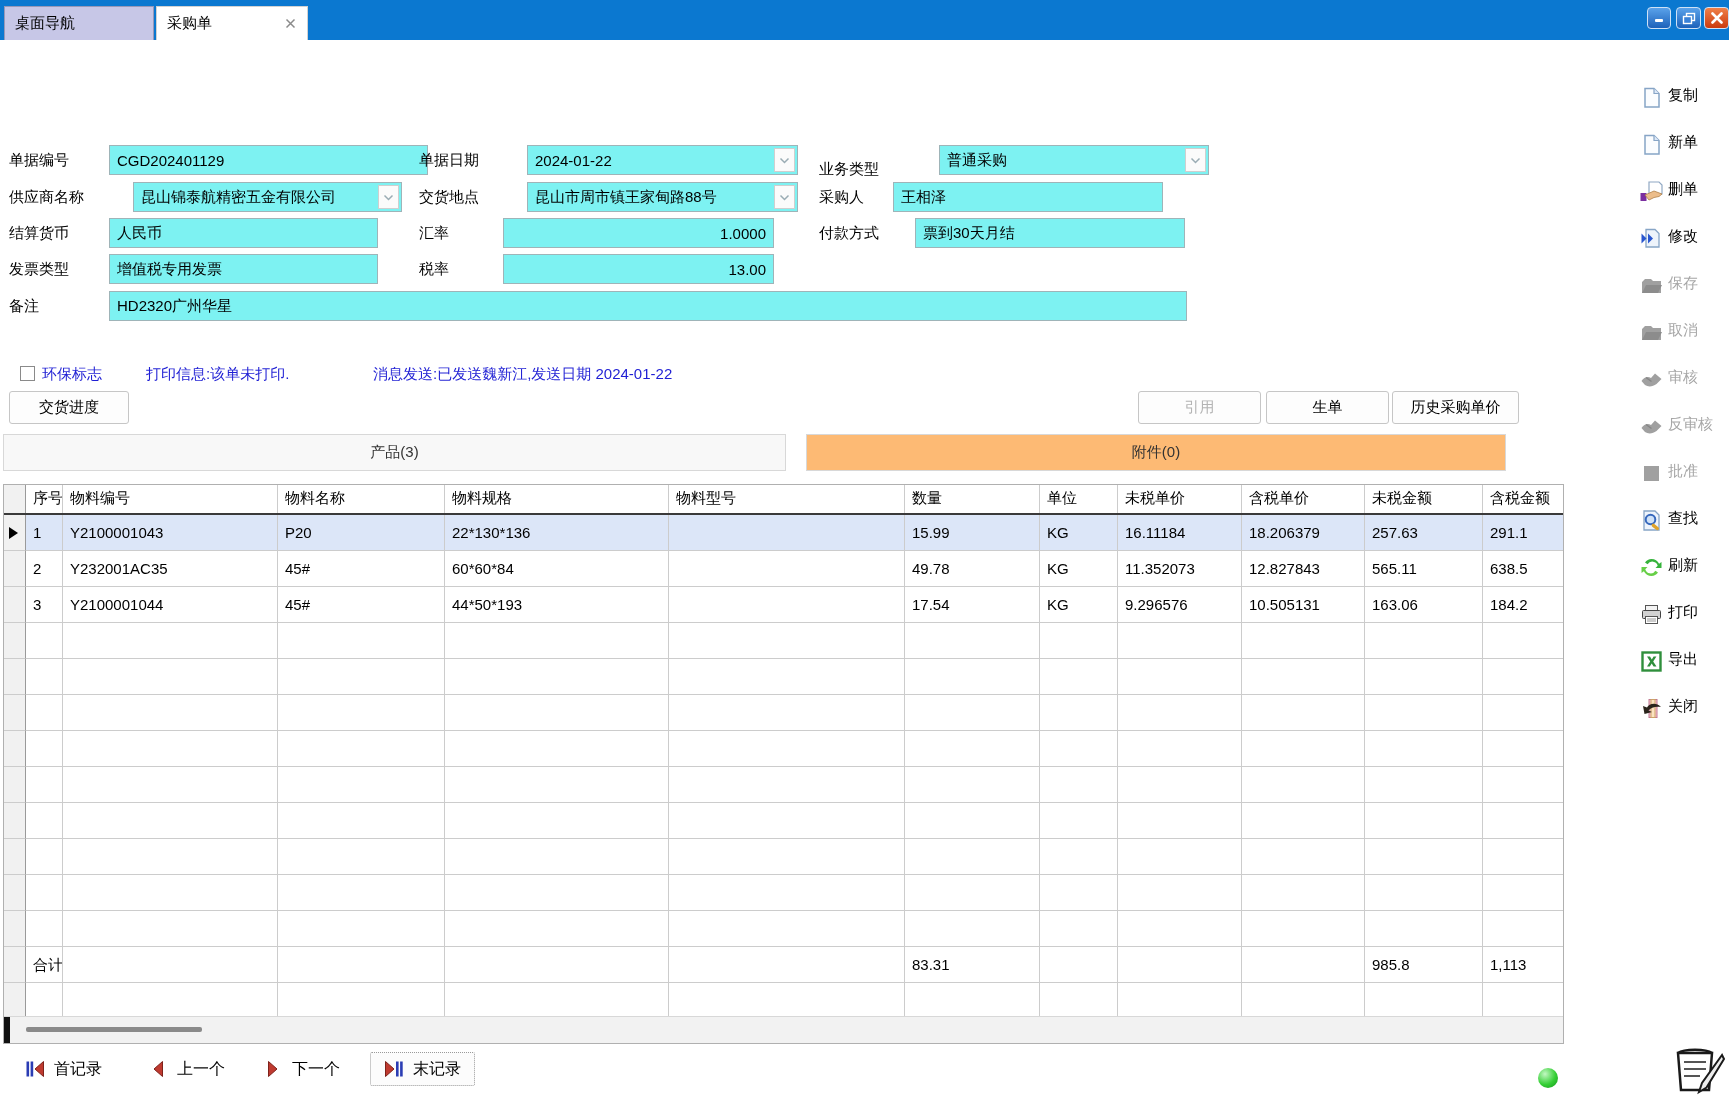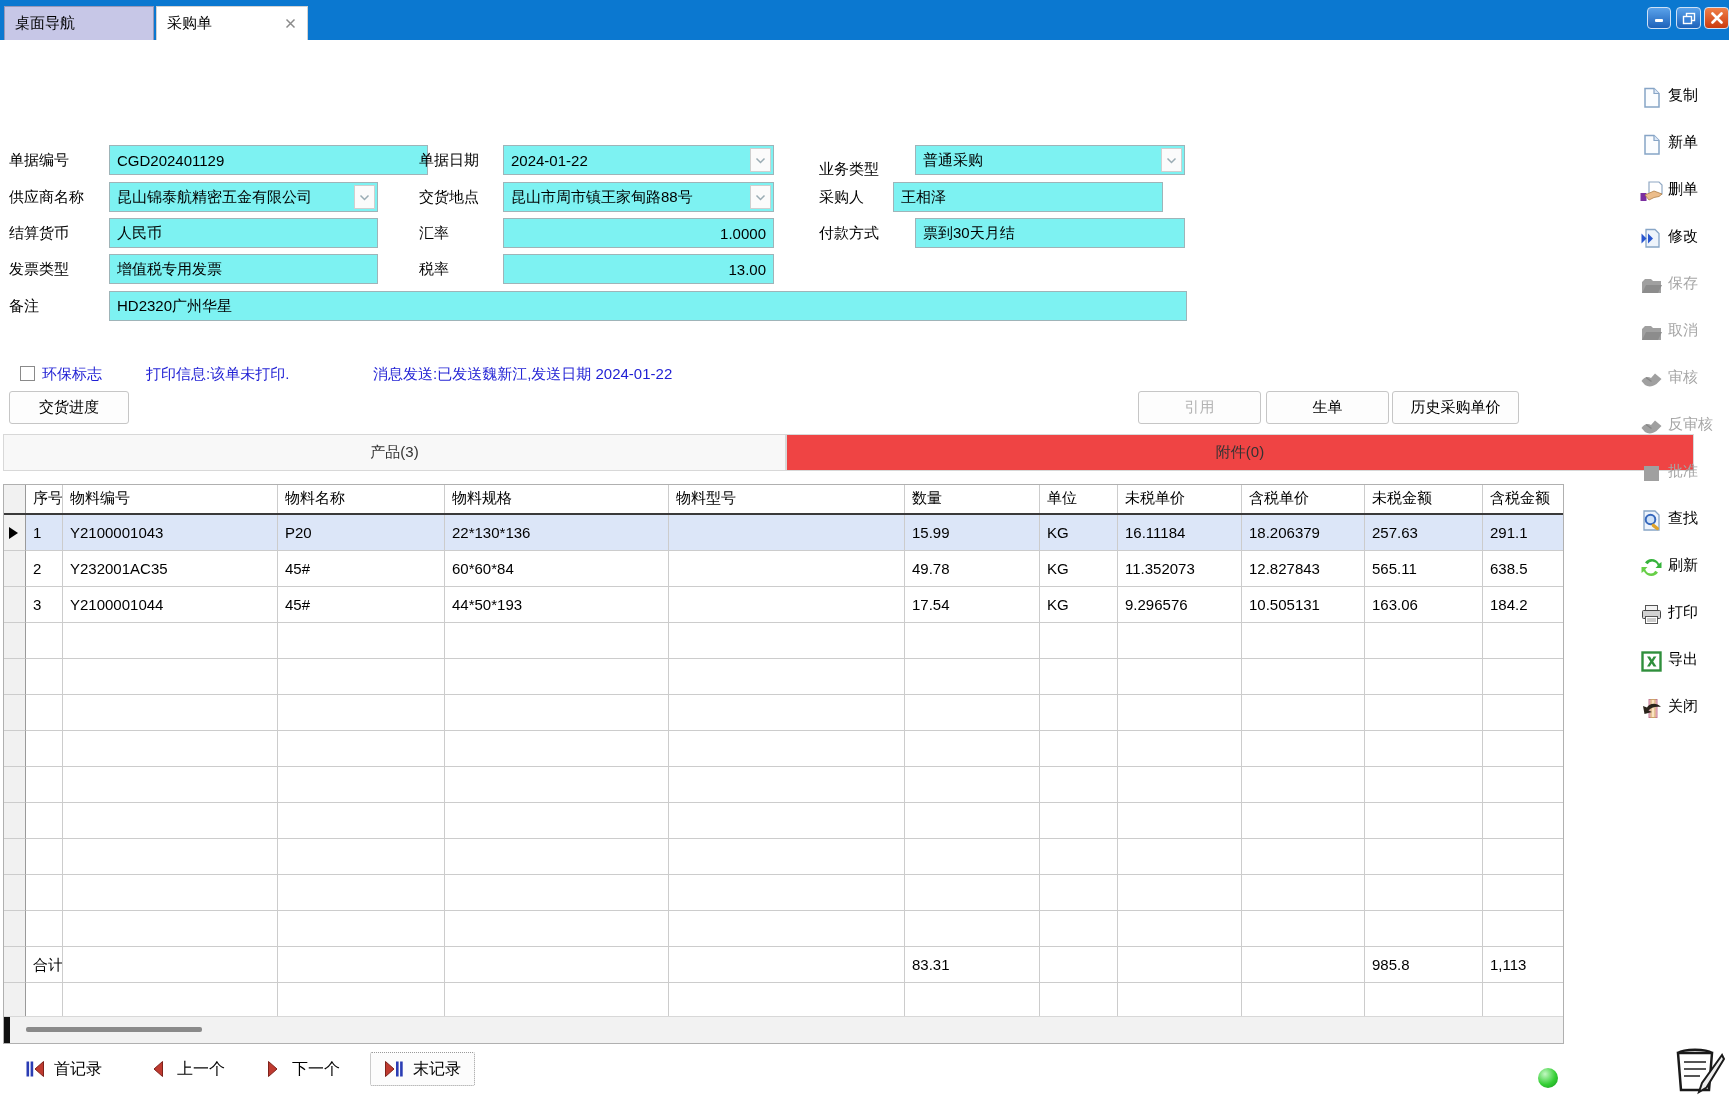--- a/index.html
+++ b/index.html
@@ -13,21 +13,21 @@
   .tab-inactive{left:4px;width:150px;background:#c7c7e7;border:1px solid #9898b8;border-bottom:none;}
   .tab-active{left:156px;width:152px;background:#fff;border:1px solid #d2d2d2;border-bottom:none;}
   .tab-close{margin-left:auto;display:flex;align-items:center;}
   .winbtn{position:absolute;top:7px;height:22px;border-radius:4px;border:1px solid #cfe2f6;box-sizing:border-box;display:flex;align-items:center;justify-content:center;}
   .winbtn.blue{background:linear-gradient(#5aa2ea,#1d62ba);}
   .winbtn.red{background:linear-gradient(#f08048,#cb3a0e);}
   
   .lbl{position:absolute;height:30px;line-height:30px;font-size:15px;white-space:nowrap;}
   .fld{position:absolute;height:30px;background:var(--field-bg,#7df2f2);border:1px solid #9fb4b8;box-sizing:border-box;
        font-size:15px;display:flex;align-items:center;padding:0 7px;white-space:nowrap;overflow:hidden;}
-  .fld.hasdd{padding-right:28px;}
+  .fld.hasdd{padding-right:28px;margin-left:24px;}
   .fld.num{justify-content:flex-end;}
   .ddbtn{position:absolute;top:2px;right:2px;bottom:2px;width:21px;background:#fbfbfb;border:1px solid #cfcfcf;
          box-sizing:border-box;display:flex;align-items:center;justify-content:center;}
   .blue{color:var(--link,#1f1fd4);}
   .infotext{position:absolute;font-size:15px;line-height:20px;white-space:nowrap;}
   .checkbox{position:absolute;width:15px;height:15px;background:#fff;border:1px solid #8a8a8a;box-sizing:border-box;}
   .btn{position:absolute;height:33px;background:#fdfdfd;border:1px solid #c6c6c6;border-radius:3px;font-size:15px;
        display:flex;align-items:center;justify-content:center;box-sizing:border-box;white-space:nowrap;}
   .btn.disabled{color:#b4b4b4;}
   
@@ -181,21 +181,21 @@
 <div class="infotext blue" style="left:373px;top:364px">消息发送:已发送魏新江,发送日期 2024-01-22</div>
 
 <div class="btn" style="left:9px;top:391px;width:120px">交货进度</div>
 <div class="btn disabled" style="left:1138px;top:391px;width:123px">引用</div>
 <div class="btn" style="left:1266px;top:391px;width:123px">生单</div>
 <div class="btn" style="left:1392px;top:391px;width:127px">历史采购单价</div>
 
 <div class="subtab" style="left:3px;width:783px;background:#f8f8f8">
   <span>产品(3)</span>
 </div>
-<div class="subtab" style="left:786px;width:908px;background:#ef4444">
+<div class="subtab" style="left:806px;width:700px;background:#fdba74">
   <span>附件(0)</span>
 </div>
 
 <div id="grid">
     <div class="grow header">
       <div class="gsel"></div>
       <div class="gcell" style="width:37px">序号</div>
       <div class="gcell" style="width:215px">物料编号</div>
       <div class="gcell" style="width:167px">物料名称</div>
       <div class="gcell" style="width:224px">物料规格</div>

